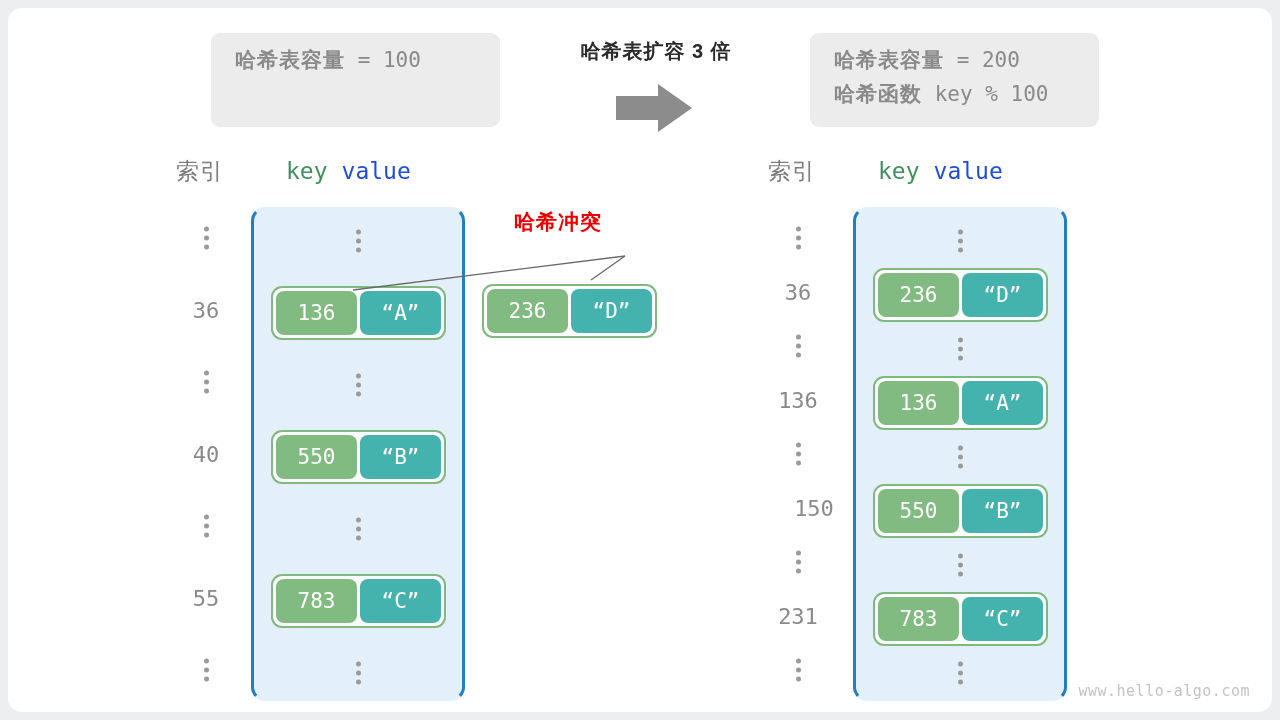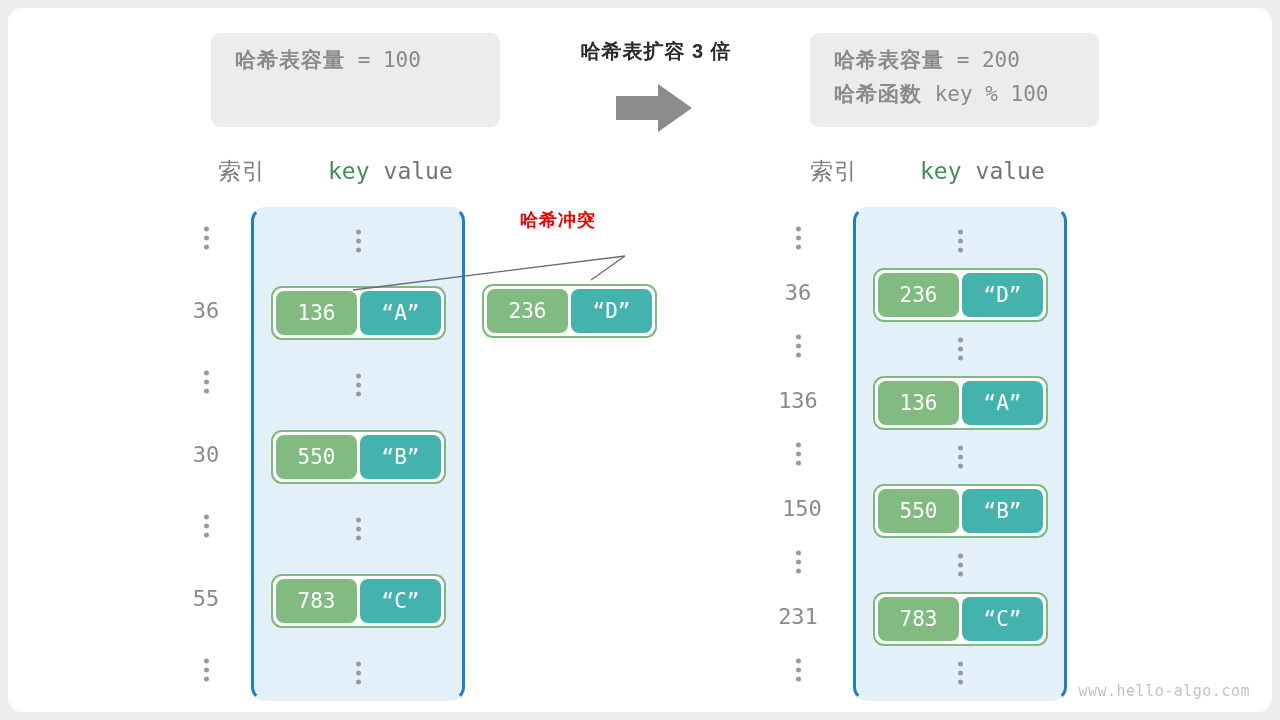--- a/index.html
+++ b/index.html
@@ -63,28 +63,27 @@
   
   .col-head {
     position: absolute;
     font-size: 23px;
     white-space: pre;
   }
   .col-head .idx {
     font-family: "Liberation Sans", sans-serif;
     color: #7d7d7d;
     letter-spacing: 1px;
-    margin-left: 42px;
   }
   .col-head .kv {
     font-family: "DejaVu Sans Mono", "Liberation Mono", monospace;
     margin-top: 32px;
   }
   .col-head .k { color: #3f8f5c; }
-  .col-head .v { color: #737373; }
+  .col-head .v { color: #1d4ed8; }
 
   #head-left  { left: 168px; top: 148px; }
   #head-right { left: 760px; top: 148px; }
   .gap-a { display:inline-block; width: 62px; }
   .gap-b { display:inline-block; width: 14px; }
 
   
   .idx-col { position: absolute; width: 80px; text-align: center; }
   .idx-item {
     position: absolute;
@@ -146,21 +145,21 @@
   }
   .pill .key   { background: #81bb81; }
   .pill .value { background: #44b3ae; margin-left: 3px; }
 
   
   #collision-label {
     position: absolute;
     left: 470px; top: 200px;
     width: 160px;
     text-align: center;
-    font-size: 18px;
+    font-size: 21px;
     font-weight: bold;
     color: #ee0000;
     letter-spacing: 1px;
     white-space: pre;
   }
   #collision-lines {
     position: absolute;
     left: 300px; top: 230px;
     width: 360px; height: 90px;
     overflow: visible;
@@ -206,21 +205,21 @@
         <i></i>
         <i></i>
         <i></i>
       </div>
       <div class="idx-item" style="left: 0px; top: 302px;">36</div>
       <div class="vdots" style="left: 0px; top: 374px;">
         <i></i>
         <i></i>
         <i></i>
       </div>
-      <div class="idx-item" style="left: 0px; top: 446px;">30</div>
+      <div class="idx-item" style="left: 0px; top: 446px;">40</div>
       <div class="vdots" style="left: 0px; top: 518px;">
         <i></i>
         <i></i>
         <i></i>
       </div>
       <div class="idx-item" style="left: 0px; top: 590px;">55</div>
       <div class="vdots" style="left: 0px; top: 662px;">
         <i></i>
         <i></i>
         <i></i>
@@ -273,21 +272,21 @@
         <i></i>
         <i></i>
         <i></i>
       </div>
       <div class="idx-item" style="left: 0px; top: 392px;">136</div>
       <div class="vdots" style="left: 0px; top: 446px;">
         <i></i>
         <i></i>
         <i></i>
       </div>
-      <div class="idx-item" style="left: 4px; top: 500px;">150</div>
+      <div class="idx-item" style="left: 16px; top: 500px;">150</div>
       <div class="vdots" style="left: 0px; top: 554px;">
         <i></i>
         <i></i>
         <i></i>
       </div>
       <div class="idx-item" style="left: 0px; top: 608px;">231</div>
       <div class="vdots" style="left: 0px; top: 662px;">
         <i></i>
         <i></i>
         <i></i>

